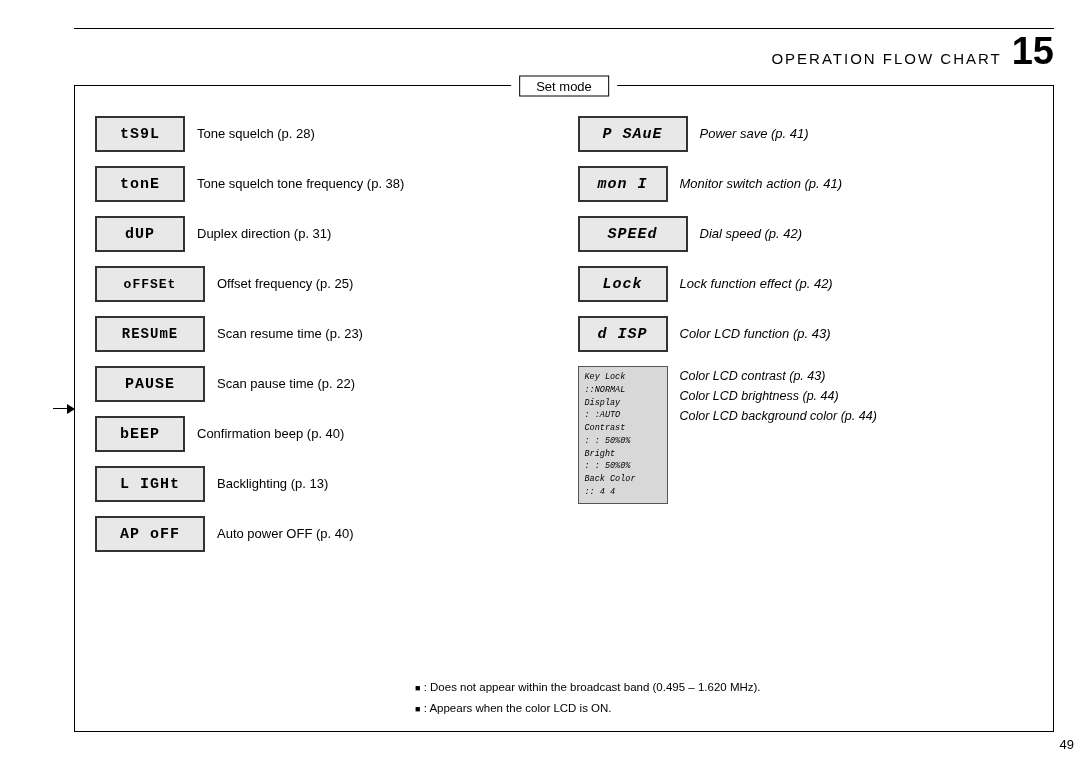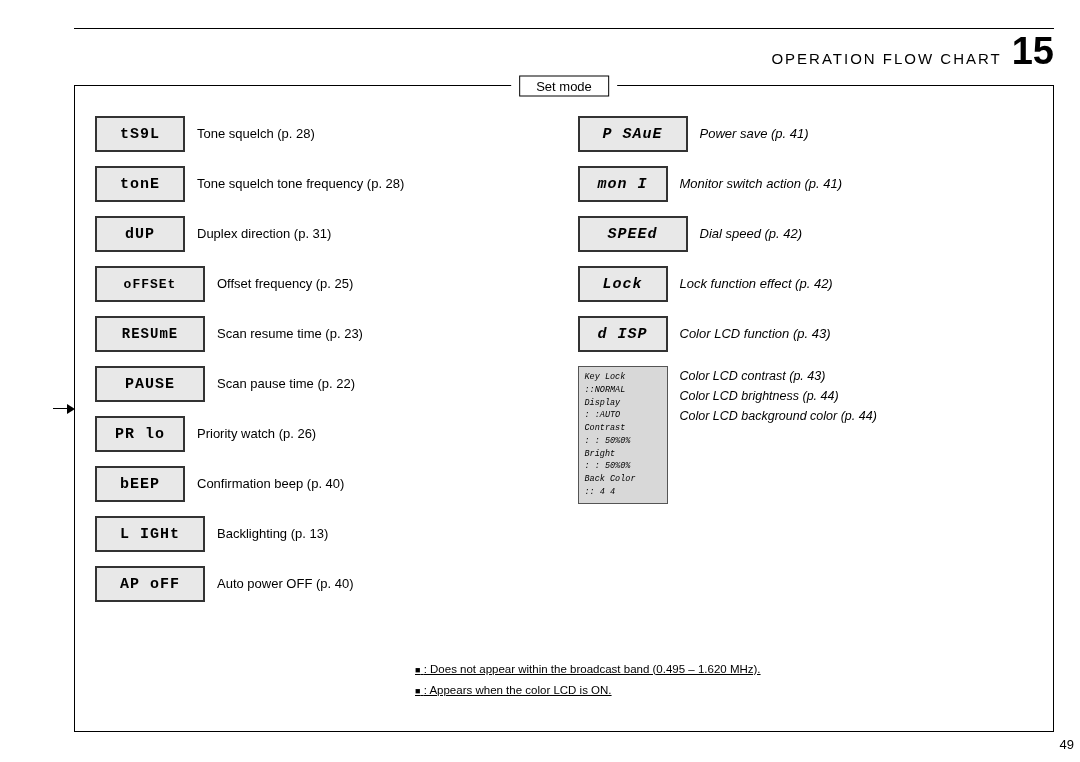--- a/index.html
+++ b/index.html
@@ -178,26 +178,25 @@
       font-size: 8.5px;
     }
 
     .mini-lcd-value {
       font-size: 8.5px;
     }
 
     
     .footer-notes {
       position: absolute;
-      bottom: 32px;
+      bottom: 14px;
       left: 340px;
       right: 20px;
       font-size: 11.5px;
       line-height: 1.5;
-      text-decoration: underline;
     }
 
     
     .bottom-page {
       position: absolute;
       bottom: 10px;
       right: 30px;
       font-size: 13px;
     }
 
@@ -243,21 +242,21 @@
           <div class="lcd-box">
             <span class="seg">tS9L</span>
           </div>
           <span class="flow-label">Tone squelch (p. 28)</span>
         </div>
 
         <div class="flow-row">
           <div class="lcd-box">
             <span class="seg">tonE</span>
           </div>
-          <span class="flow-label">Tone squelch tone frequency (p. 28)</span>
+          <span class="flow-label">Tone squelch tone frequency (p. 38)</span>
         </div>
 
         <div class="flow-row">
           <div class="lcd-box">
             <span class="seg">dUP</span>
           </div>
           <span class="flow-label">Duplex direction (p. 31)</span>
         </div>
 
         <div class="flow-row">
@@ -274,26 +273,20 @@
           <span class="flow-label">Scan resume time (p. 23)</span>
         </div>
 
         <div class="flow-row">
           <div class="lcd-box lcd-box-wide">
             <span class="seg">PAUSE</span>
           </div>
           <span class="flow-label">Scan pause time (p. 22)</span>
         </div>
 
-        <div class="flow-row">
-          <div class="lcd-box">
-            <span class="seg">PR lo</span>
-          </div>
-          <span class="flow-label">Priority watch (p. 26)</span>
-        </div>
 
         <div class="flow-row">
           <div class="lcd-box">
             <span class="seg">bEEP</span>
           </div>
           <span class="flow-label">Confirmation beep (p. 40)</span>
         </div>
 
         <div class="flow-row">
           <div class="lcd-box lcd-box-wide">

